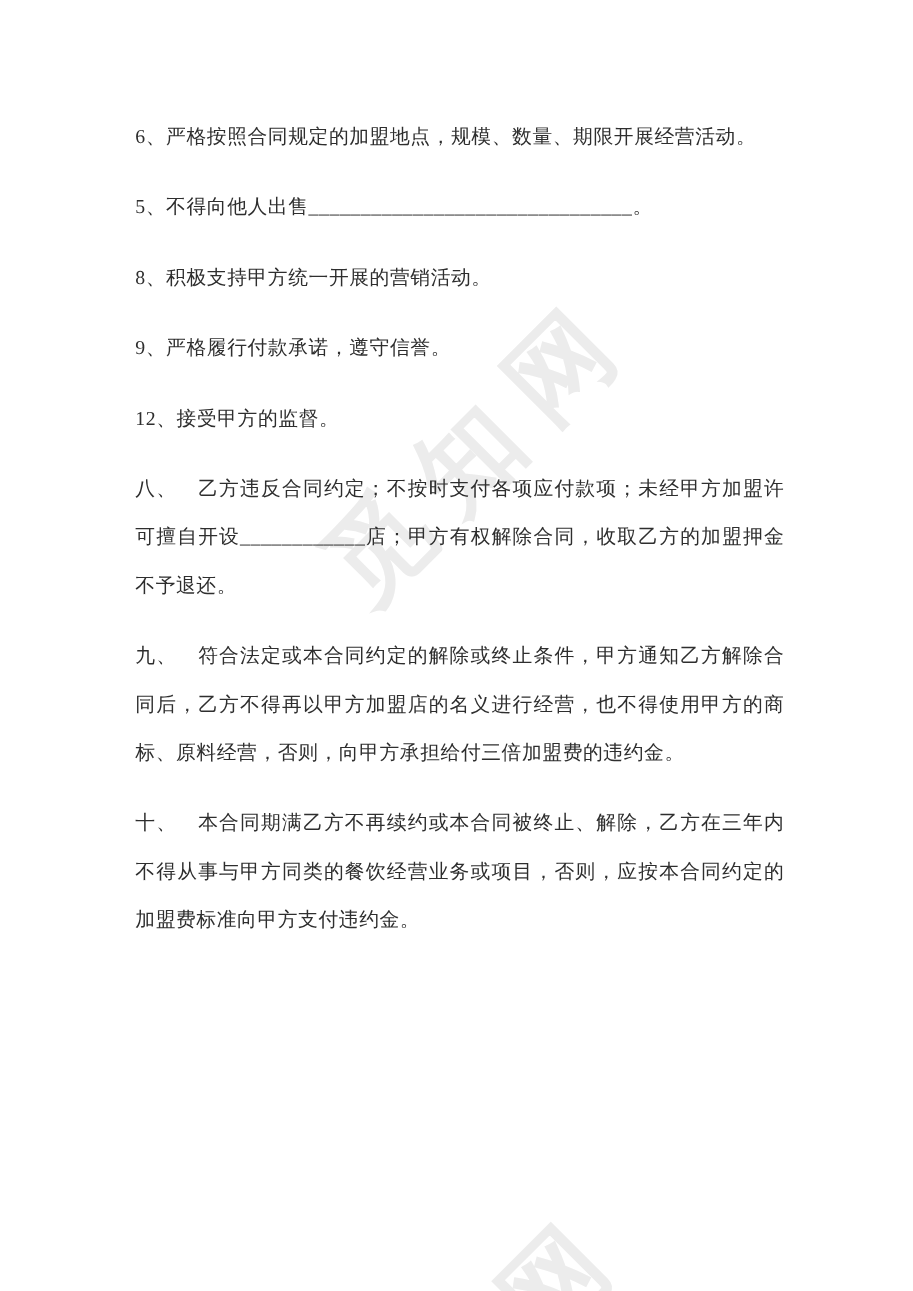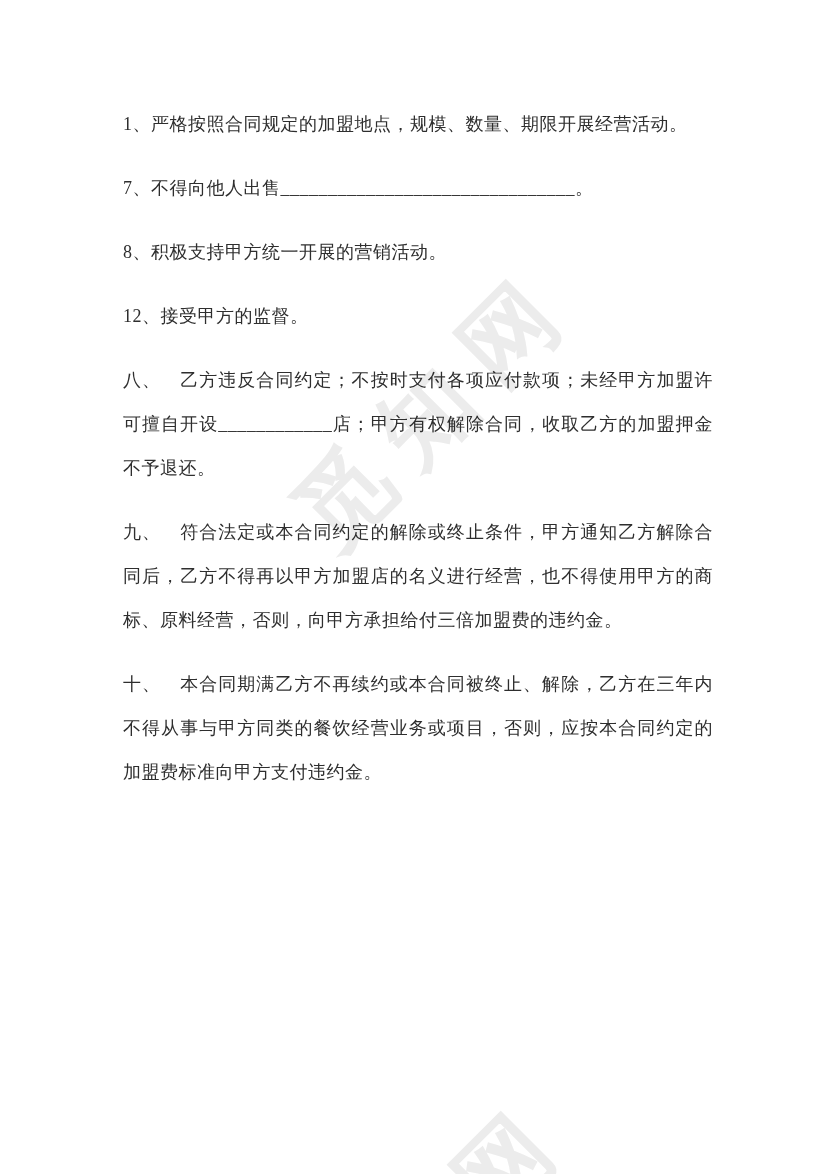--- a/index.html
+++ b/index.html
@@ -53,22 +53,23 @@
 </head>
 <body>
 
 <div class="page">
 
   <div class="watermark wm-center">觅知网</div>
 
   <div class="watermark wm-bottom">觅知网</div>
 
   <div class="content">
-    <p>1、严格按照合同规定的加盟地点，规模、数量、期限开展经营活动。</p>
-    <p>7、不得向他人出售_______________________________。</p>
+    <p>6、严格按照合同规定的加盟地点，规模、数量、期限开展经营活动。</p>
+    <p>5、不得向他人出售_______________________________。</p>
     <p>8、积极支持甲方统一开展的营销活动。</p>
+    <p>9、严格履行付款承诺，遵守信誉。</p>
     <p>12、接受甲方的监督。</p>
     <p>八、　乙方违反合同约定；不按时支付各项应付款项；未经甲方加盟许可擅自开设____________店；甲方有权解除合同，收取乙方的加盟押金不予退还。</p>
     <p>九、　符合法定或本合同约定的解除或终止条件，甲方通知乙方解除合同后，乙方不得再以甲方加盟店的名义进行经营，也不得使用甲方的商标、原料经营，否则，向甲方承担给付三倍加盟费的违约金。</p>
     <p>十、　本合同期满乙方不再续约或本合同被终止、解除，乙方在三年内不得从事与甲方同类的餐饮经营业务或项目，否则，应按本合同约定的加盟费标准向甲方支付违约金。</p>
   </div>
 
 </div>
 
 </body></html>

